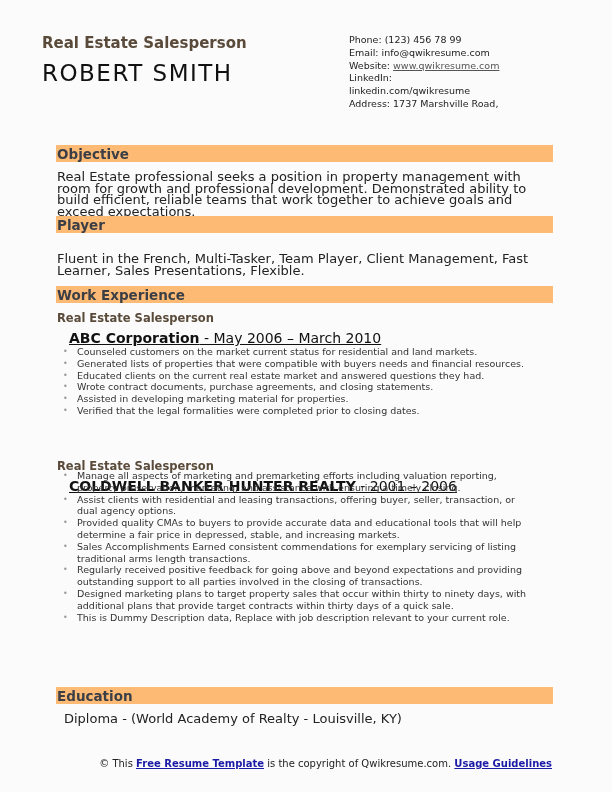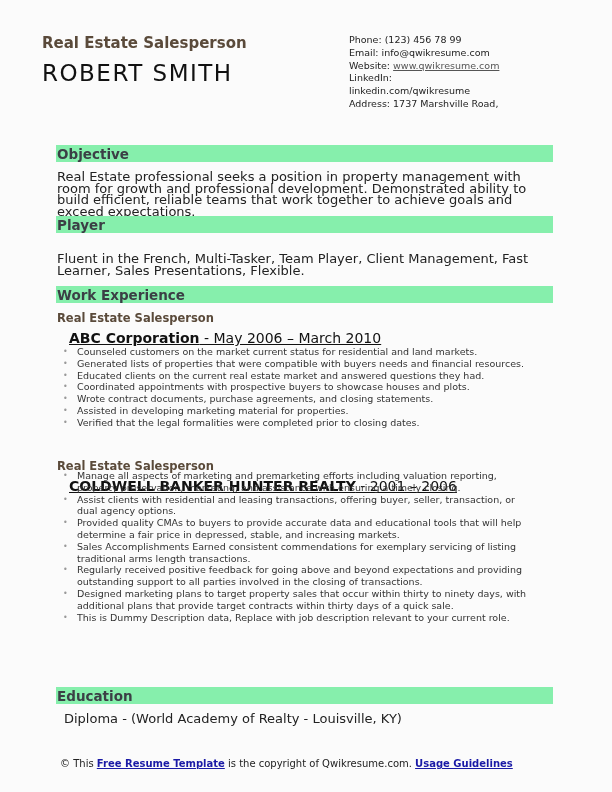--- a/index.html
+++ b/index.html
@@ -12,21 +12,21 @@
   }
   .name {
     position: absolute; left: 42px; top: 60px; font-size: 23px; letter-spacing: 1.5px; color: #111;
   }
   .contact {
     position: absolute; right: 63px; top: 34px; width: 200px; 
     font-size: 9.5px; line-height: 12.8px; color: #222;
   }
   .contact a { color: #555; text-decoration: underline; }
   .section-header {
-    position: absolute; left: 56px; width: 496px; height: 17px; background: #86efac;
+    position: absolute; left: 56px; width: 496px; height: 17px; background: #fdba74;
     font-size: 13.5px; font-weight: bold; color: #3b3f45; line-height: 18px; padding-left: 1px;
   }
   .para {
     position: absolute; left: 57px; width: 490px; font-size: 13px; line-height: 11.6px; color: #222;
   }
   .job-title {
     position: absolute; left: 57px; font-size: 11.5px; font-weight: bold; color: #5a4a3a;
   }
   .company-line {
     position: absolute; left: 69px; font-size: 14px; color: #111; text-decoration: underline;
@@ -34,21 +34,21 @@
   .company-line b { font-weight: bold; }
   ul.bullets {
     position: absolute; left: 57px; width: 480px; margin: 0; padding: 0; list-style: none;
     font-size: 9.5px; line-height: 11.8px; color: #333;
   }
   ul.bullets li { position: relative; padding-left: 20px; }
   ul.bullets li::before {
     content: "\2022"; position: absolute; left: 6px; top: 0; color: #999; font-size: 8px;
   }
   .footer {
-    position: absolute; left: 60px; width: 492px; top: 758px; text-align: left;
+    position: absolute; left: 60px; width: 492px; top: 758px; text-align: right;
     font-size: 10px; line-height: 12.5px; color: #222;
   }
   .footer a { color: #1a1aa6; font-weight: bold; text-decoration: underline; }
 </style>
 </head>
 <body>
 
 <div class="job-title-top">Real Estate Salesperson</div>
 <div class="name">ROBERT SMITH</div>
 
@@ -68,21 +68,20 @@
 <div class="para" style="top:253px;">Fluent in the French, Multi-Tasker, Team Player,  Client Management, Fast Learner, Sales Presentations, Flexible.</div>
 
 <div class="section-header" style="top:286px;">Work Experience</div>
 
 <div class="job-title" style="top:311px;">Real Estate Salesperson</div>
 <div class="company-line" style="top:330px;"><b>ABC Corporation</b><span> - May 2006 – March 2010</span></div>
 <ul class="bullets" style="top:346px;">
   <li>Counseled customers on the market current status for residential and land markets.</li>
   <li>Generated lists of properties that were compatible with buyers needs and financial resources.</li>
   <li>Educated clients on the current real estate market and answered questions they had.</li>
-  <li>Coordinated appointments with prospective buyers to showcase houses and plots.</li>
   <li>Wrote contract documents, purchase agreements, and closing statements.</li>
   <li>Assisted in developing marketing material for properties.</li>
   <li>Verified that the legal formalities were completed prior to closing dates.</li>
 </ul>
 
 <div class="job-title" style="top:459px;">Real Estate Salesperson</div>
 <div class="company-line" style="top:478px;"><b>COLDWELL BANKER HUNTER REALTY</b><span> - 2001 – 2006</span></div>
 <ul class="bullets" style="top:470px;">
   <li>Manage all aspects of marketing and premarketing efforts including valuation reporting, property preservation, marketing, and assistance with ensuring a timely closing.</li>
   <li>Assist clients with residential and leasing transactions, offering buyer, seller, transaction, or dual agency options.</li>

